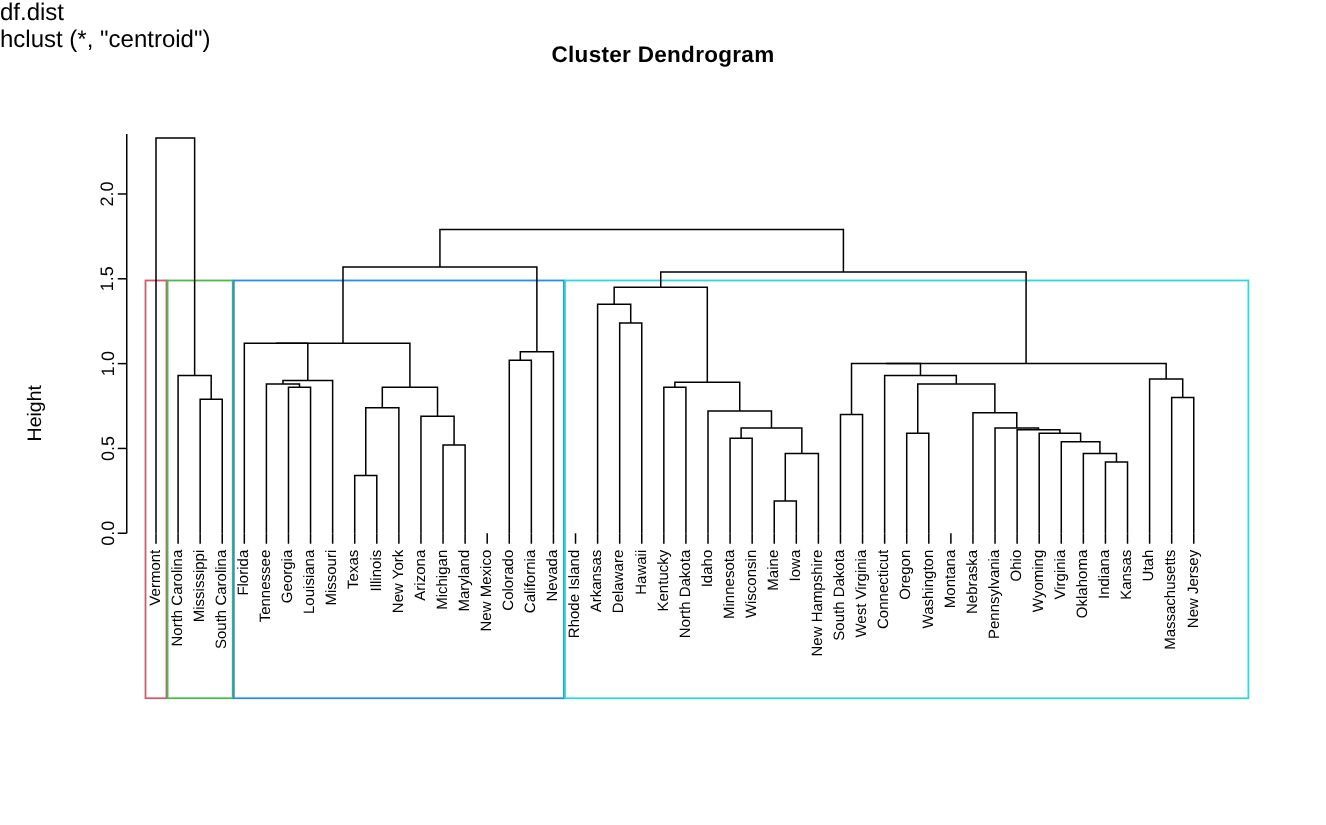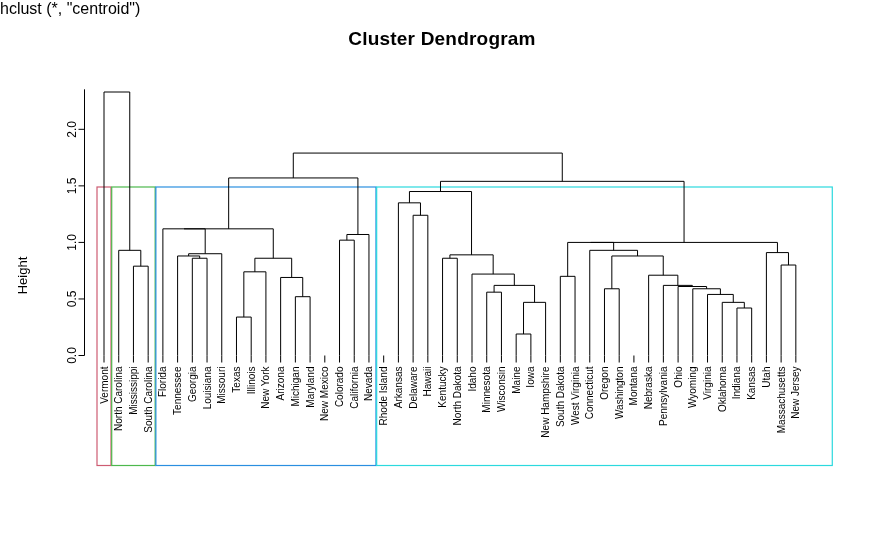--- a/index.html
+++ b/index.html
@@ -1,20 +1,20 @@
 <!DOCTYPE html>
 <html><head>
 <meta charset="utf-8">
 <style>
   html,body{margin:0;padding:0;background:#ffffff;}
   body{width:884px;height:550px;font-family:"Liberation Sans",sans-serif;color:#000;overflow:hidden;}
   #root{position:relative;width:884px;height:550px;}
   #plot-title{
     position:absolute;top:28px;left:0;width:884px;text-align:center;
-    font-size:19px;font-weight:bold;letter-spacing:.2px;
+    font-size:15px;font-weight:bold;letter-spacing:.2px;
   }
   #ylabel{
     position:absolute;left:8px;top:0;width:30px;height:550px;
     display:flex;align-items:center;justify-content:center;
   }
   #ylabel span{
     transform:rotate(-90deg);white-space:nowrap;font-size:13px;
   }
   #caption-1{top:508px;}
   #caption-2{top:527px;}
@@ -196,14 +196,15 @@
         <text x="707.52" y="366.5" class="leaflabel" text-anchor="end" dominant-baseline="central" transform="rotate(-90,707.52,366.5)">Virginia</text>
         <text x="722.24" y="366.5" class="leaflabel" text-anchor="end" dominant-baseline="central" transform="rotate(-90,722.24,366.5)">Oklahoma</text>
         <text x="736.96" y="366.5" class="leaflabel" text-anchor="end" dominant-baseline="central" transform="rotate(-90,736.96,366.5)">Indiana</text>
         <text x="751.6800000000001" y="366.5" class="leaflabel" text-anchor="end" dominant-baseline="central" transform="rotate(-90,751.6800000000001,366.5)">Kansas</text>
         <text x="766.4" y="366.5" class="leaflabel" text-anchor="end" dominant-baseline="central" transform="rotate(-90,766.4,366.5)">Utah</text>
         <text x="781.12" y="366.5" class="leaflabel" text-anchor="end" dominant-baseline="central" transform="rotate(-90,781.12,366.5)">Massachusetts</text>
         <text x="795.84" y="366.5" class="leaflabel" text-anchor="end" dominant-baseline="central" transform="rotate(-90,795.84,366.5)">New Jersey</text>
       </g>
   </svg>
 
+  <div id="caption-1" class="caption">df.dist</div>
   <div id="caption-2" class="caption">hclust (*, "centroid")</div>
 </div>
 
 </body></html>

